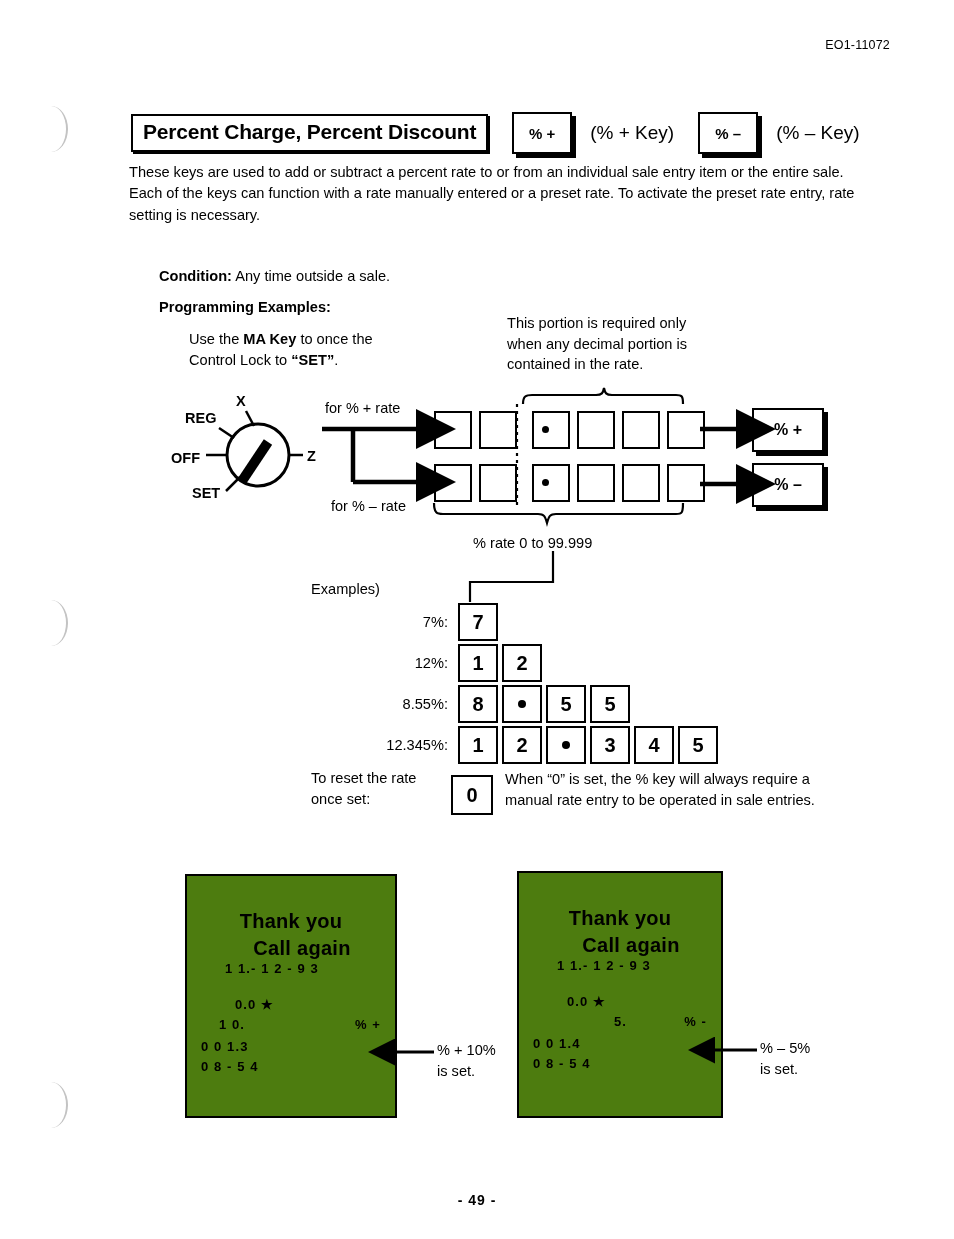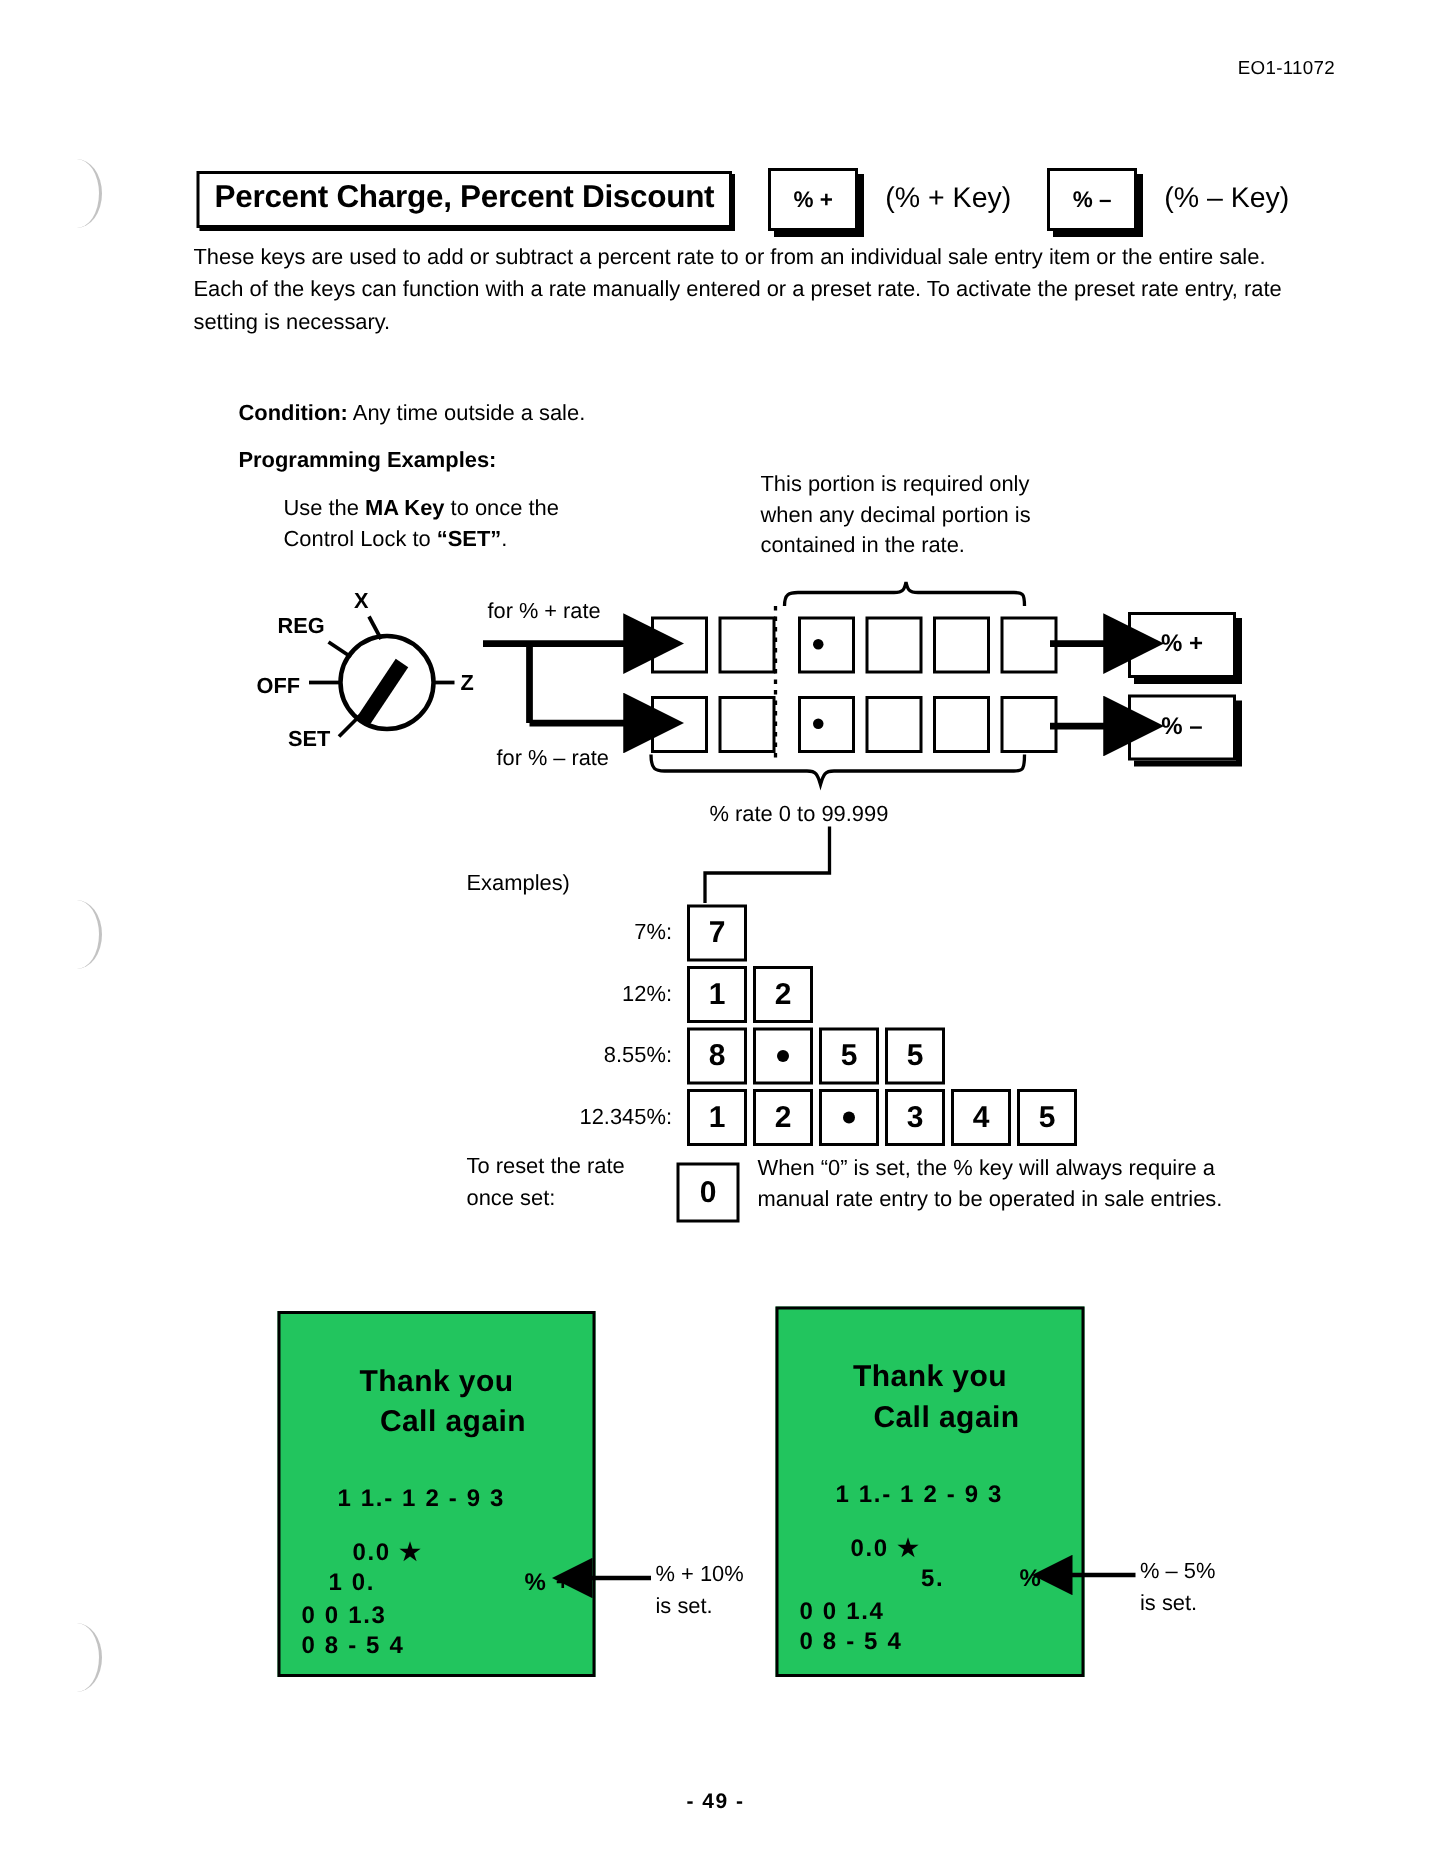--- a/index.html
+++ b/index.html
@@ -260,38 +260,37 @@
     top: 769px;
     width: 330px;
     font-size: 14.6px;
     line-height: 1.42;
   }
 
   
   .receipt {
     position: absolute;
     border: 2px solid #000;
-    background: #22c55e;
+    background: #4d7c0f;
   }
   .receipt.left  { left: 185px; top: 874px; width: 208px; height: 240px; }
   .receipt.right { left: 517px; top: 871px; width: 202px; height: 243px; }
 
   .r-thanks {
     font-size: 20px;
     font-weight: bold;
     text-align: center;
     margin-top: 32px;
     line-height: 1.35;
     letter-spacing: 0.3px;
   }
   .r-thanks .l2 { padding-left: 22px; }
 
   .r-body {
-    margin-top: 30px;
-    font-size: 16px;
+    font-size: 13px;
     font-weight: bold;
     letter-spacing: 1.1px;
     line-height: 1.0;
   }
   .r-line { position: relative; height: 20px; }
   .r-date   { padding-left: 38px; }
   .r-amt0   { padding-left: 48px; margin-top: 16px; }
   .r-amt1   { padding-left: 32px; }
   .r-amt1r  { padding-left: 95px; }
   .r-pct {

